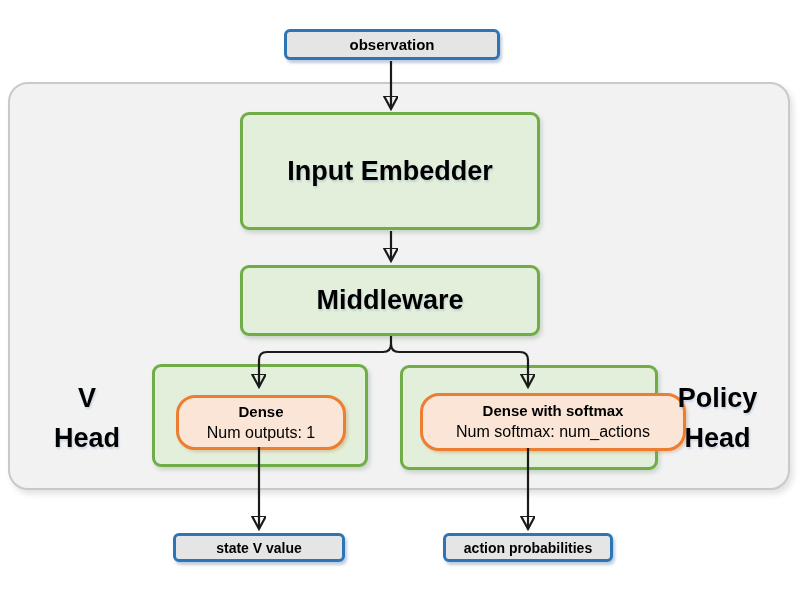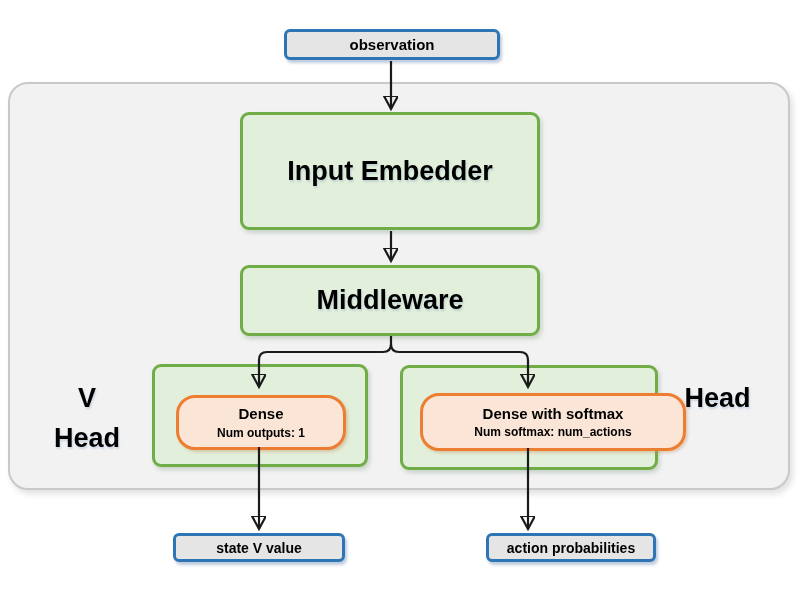--- a/index.html
+++ b/index.html
@@ -18,21 +18,21 @@
     box-shadow:3px 4px 6px rgba(0,0,0,0.12);
   }
   
   .blue {
     background:#e5e5e5; border:3px solid #2e75b6; border-radius:6px;
     box-shadow:2px 3px 3px rgba(70,110,160,0.35);
     font-weight:bold; font-size:15px;
   }
   .obs  { left:284px; top:29px;  width:216px; height:31px; }
   .out1 { left:173px; top:533px; width:172px; height:29px; font-size:14px; }
-  .out2 { left:443px; top:533px; width:170px; height:29px; font-size:14px;margin-left:43px; }
+  .out2 { left:443px; top:533px; width:170px; height:29px; font-size:14px; }
   
   .green {
     background:#e2efda; border:3px solid #70ad47; border-radius:9px;
     box-shadow:2px 3px 4px rgba(110,140,110,0.30);
   }
   .big-label {
     font-weight:bold; font-size:27px;
     text-shadow:1px 2px 2px rgba(130,160,200,0.35);
   }
   .ie { left:240px; top:112px; width:300px; height:118px; }
@@ -43,21 +43,21 @@
   .orange {
     position:absolute; display:flex; flex-direction:column; align-items:center;
     justify-content:center; text-align:center;
     background:#fbe5d6; border:3px solid #ed7d31; border-radius:19px;
     box-shadow:2px 2px 3px rgba(190,130,80,0.35);
     line-height:1.35;
   }
   .v-dense { left:21px; top:28px; width:170px; height:55px; }
   .p-dense { left:17px; top:25px; width:266px; height:58px; }
   .dense-title { font-weight:bold; font-size:15px; }
-  .dense-sub   { font-size:12px;font-weight:bold; }
+  .dense-sub   { font-size:16px; }
   
   .side-label {
     position:absolute; text-align:center; font-weight:bold; font-size:27px;
     line-height:40px; color:#000;
     text-shadow:1px 2px 2px rgba(130,160,200,0.35);
   }
   .side-label.left  { left:27px;  top:378px; width:120px; }
   .side-label.right { left:655px; top:378px; width:125px; }
   
   .arrows { position:absolute; left:0; top:0; pointer-events:none; }
@@ -86,20 +86,21 @@
       <div class="dense-title">Dense with softmax</div>
       <div class="dense-sub">Num softmax: num_actions</div>
     </div>
   </div>
 
   <div class="side-label left">
     <div>V</div>
     <div>Head</div>
   </div>
   <div class="side-label right">
+    <div>Policy</div>
     <div>Head</div>
   </div>
 
   <div class="node blue obs">observation</div>
   <div class="node blue out1">state V value</div>
   <div class="node blue out2">action probabilities</div>
 
   <svg class="arrows" width="800" height="600" viewBox="0 0 800 600">
     <defs>
       <marker id="ah" markerUnits="userSpaceOnUse" markerWidth="16" markerHeight="15" refX="13" refY="7" orient="auto">

